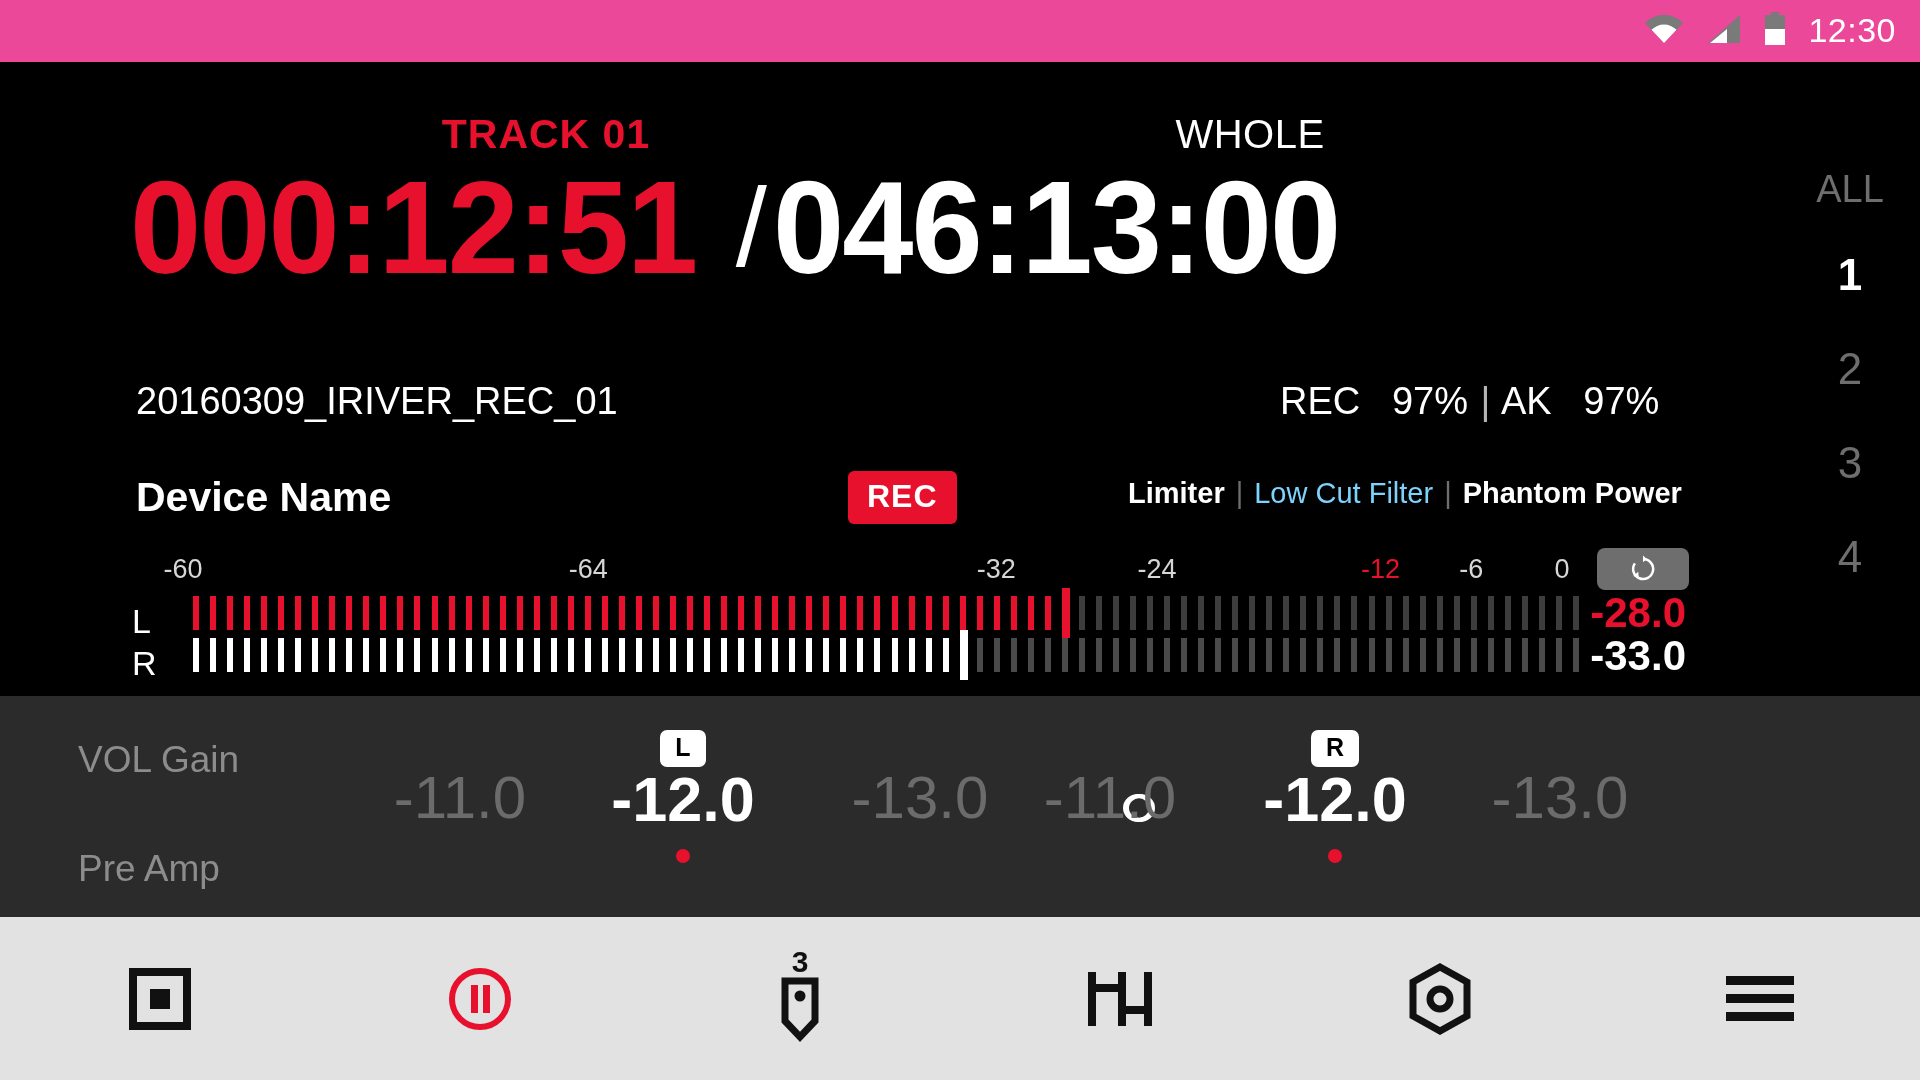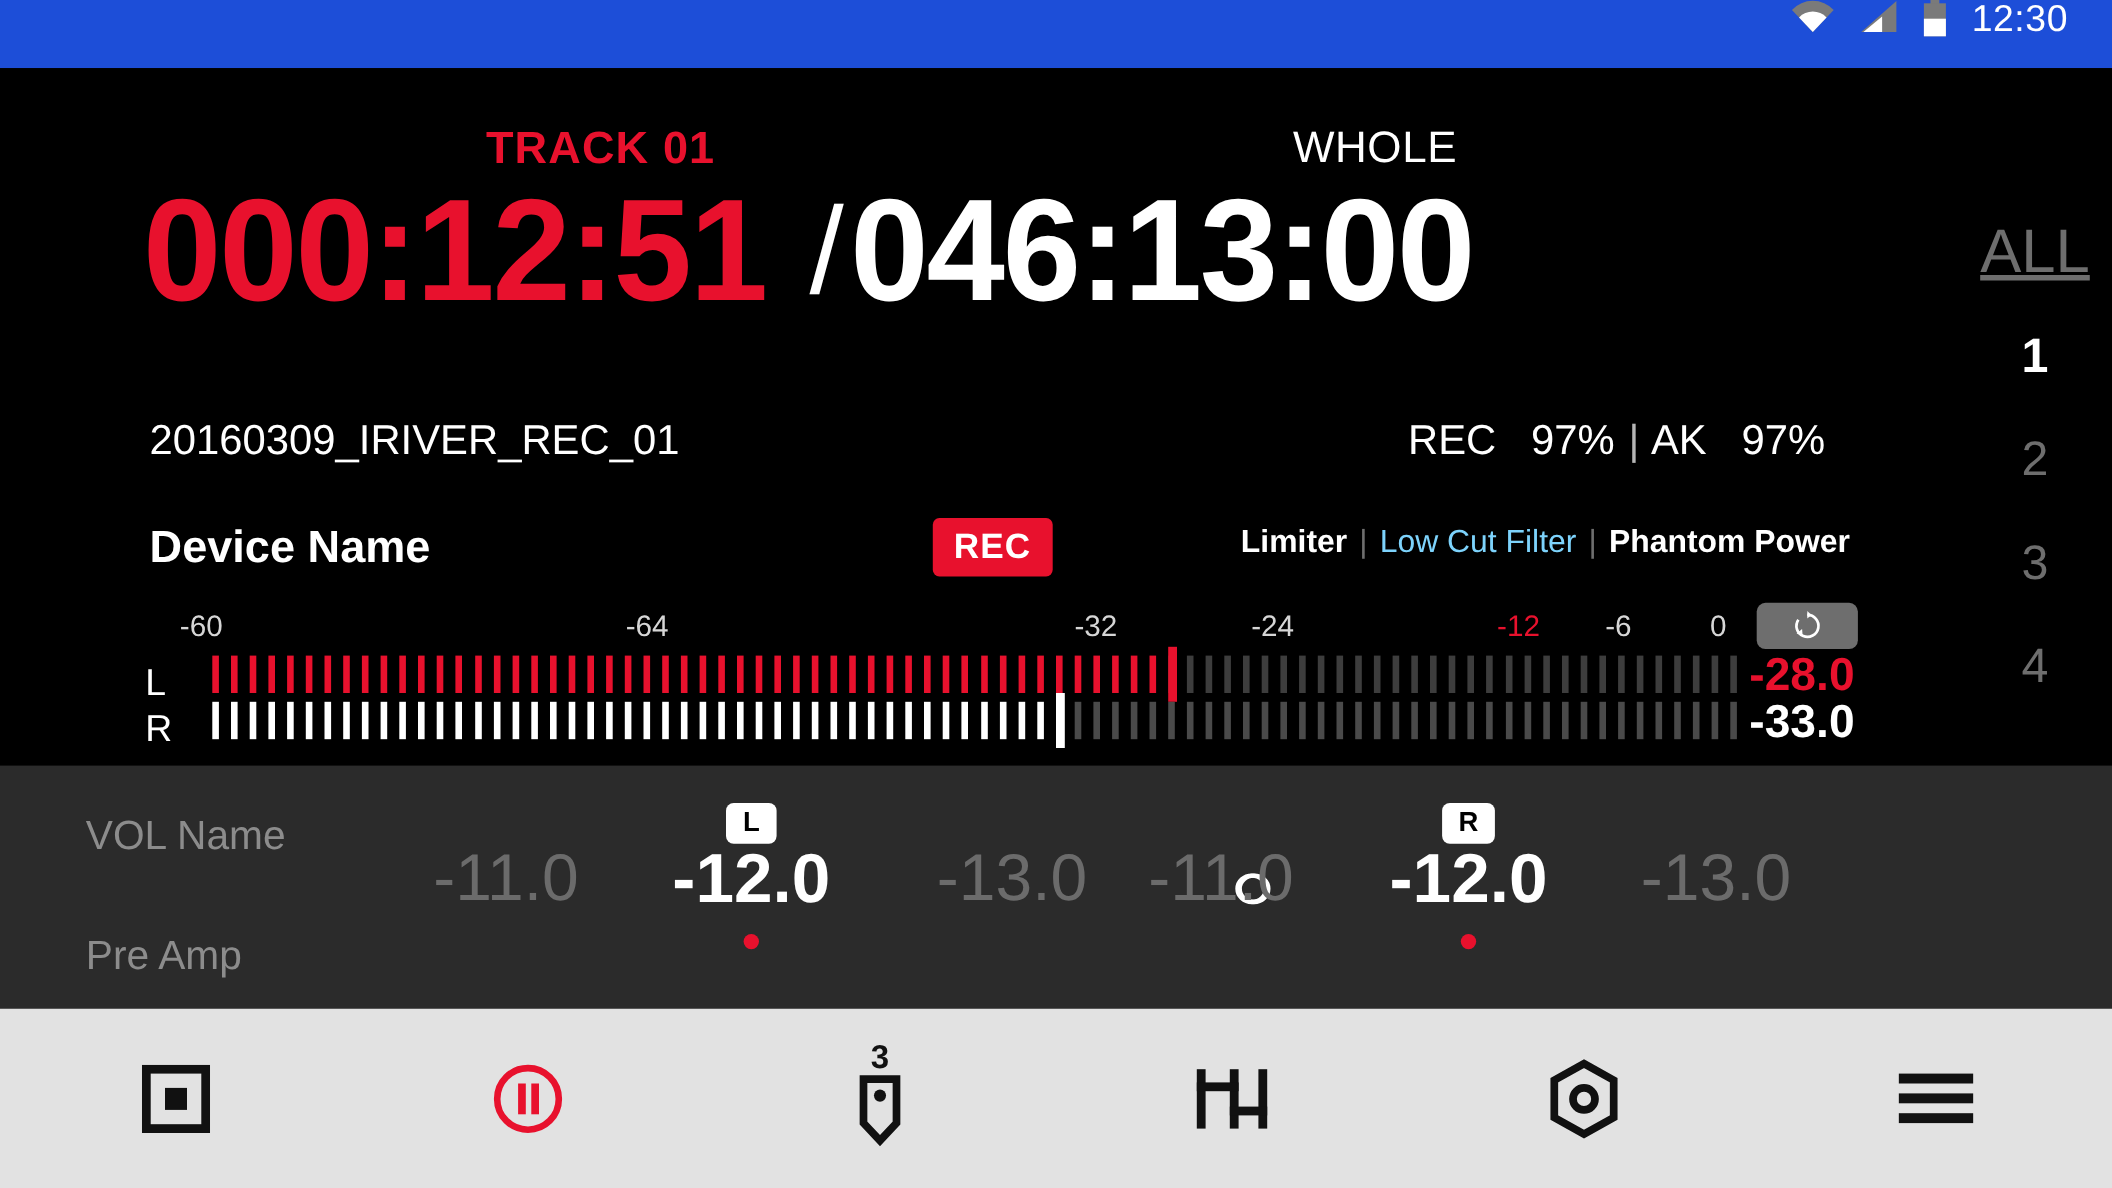--- a/index.html
+++ b/index.html
@@ -3,22 +3,22 @@
 <meta charset="utf-8">
 <style>
   * { margin:0; padding:0; box-sizing:border-box; }
   html,body { width:1920px; height:1080px; background:#000; overflow:hidden; }
   body { font-family:"Liberation Sans", sans-serif; }
 
   #app { position:relative; width:1920px; height:1080px; background:#000; }
 
   
   .statusbar { position:absolute; top:0; left:0; width:1920px; height:62px;
-               display:flex; align-items:flex-start; justify-content:flex-end;
-               padding-right:40px; gap:22px; background:#1d4ed8; }
+               display:flex; align-items:center; justify-content:flex-end;
+               padding-right:24px; gap:22px; background:#ec4899; }
   .sb-icon { display:block; }
   .sb-time { color:#fff; font-size:34px; letter-spacing:0.5px; line-height:1; padding-bottom:3px; }
 
   
   .top { position:absolute; top:62px; left:0; width:1920px; height:634px; background:#000; }
 
   .track-label { position:absolute; left:396px; top:49px; width:300px; text-align:center;
                  color:#e8112d; font-size:41px; font-weight:bold; letter-spacing:1px; }
   .whole-label { position:absolute; left:1100px; top:50px; width:300px; text-align:center;
                  color:#fff; font-size:40px; font-weight:normal; letter-spacing:0.5px; }
@@ -71,21 +71,21 @@
   .peak { position:absolute; top:-8px; width:8px; height:calc(100% + 16px); }
   .ch-value { position:absolute; font-size:42px; font-weight:bold; right:94px; text-align:right; }
   .ch-value.l { top:-3px; color:#e8112d; }
   .ch-value.r { top:40px; color:#fff; }
 
   
   .rail { position:absolute; top:62px; right:0; width:140px; height:634px;
           display:flex; flex-direction:column; align-items:center; }
   .rail-item { width:100%; text-align:center; font-size:44px; color:#6e6e6e; }
   .rail-item.active { color:#fff; font-weight:bold; }
-  .rail-item.all { margin-top:71px; font-size:56px;text-decoration:underline; }
+  .rail-item.all { margin-top:44px; font-size:38px; }
   .rail-item.n1 { margin-top:39px; }
   .rail-item.n2 { margin-top:44px; }
   .rail-item.n3 { margin-top:44px; }
   .rail-item.n4 { margin-top:44px; }
 
   
   .gainpanel { position:absolute; top:696px; left:0; width:1920px; height:221px;
                background:#2b2b2b; }
   .gp-label { position:absolute; left:78px; color:#8c8c8c; font-size:37px; }
   .gp-label.vol { top:43px; }
@@ -369,21 +369,21 @@
     <div class="rail" id="rail">
         <div class="rail-item all">ALL</div>
         <div class="rail-item n1 active">1</div>
         <div class="rail-item n2">2</div>
         <div class="rail-item n3">3</div>
         <div class="rail-item n4">4</div>
       </div>
   </div>
 
   <div class="gainpanel" id="gainpanel">
-    <span class="gp-label vol">VOL Name</span>
+    <span class="gp-label vol">VOL Gain</span>
     <span class="gp-label pre">Pre Amp</span>
     <span class="link-icon" style="left:1110px; transform:none;">
       <svg width="58" height="48" viewBox="0 0 58 48" fill="none" stroke="#ffffff" stroke-width="4">
         <path d="M30 12 A13 12 0 1 0 30 36 A13 12 0 1 0 30 12"></path>
         <path d="M28 12 A13 12 0 1 1 28 36 A13 12 0 1 1 28 12"></path>
       </svg>
     </span>
   <div class="gp-col" style="left: 340px;">
         <span class="gp-val">-11.0</span>
       </div>

